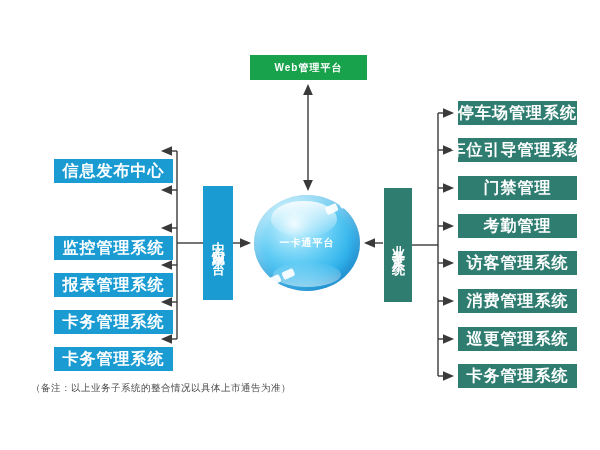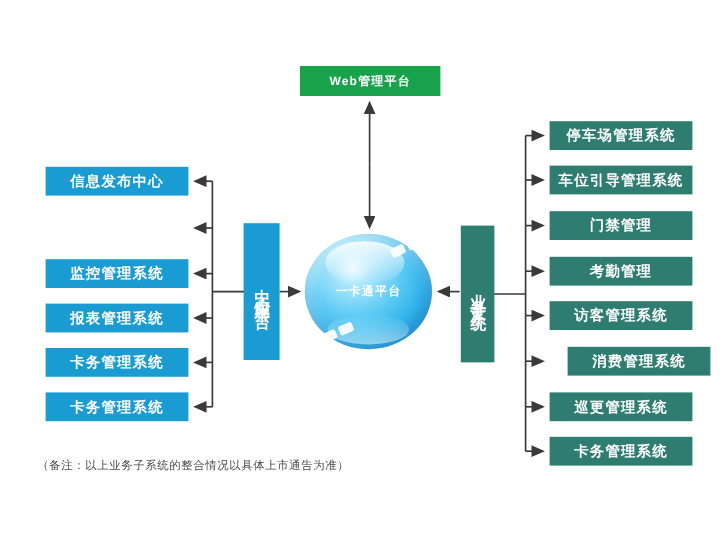--- a/index.html
+++ b/index.html
@@ -10,29 +10,29 @@
     overflow: hidden;
     font-family: "Liberation Sans", sans-serif;
   }
   .wires { position: absolute; left: 0; top: 0; }
   .wires line { stroke: var(--line, #3a3a3a); stroke-width: 1.4; }
   .wires .arrowhead { fill: var(--line, #3a3a3a); }
 
   .box {
     position: absolute;
     display: flex; align-items: center; justify-content: center;
-    color: #ffffff; font-weight: bold; font-size: 12px;
+    color: #ffffff; font-weight: bold; font-size: 16px;
     letter-spacing: 1px; white-space: nowrap;
   }
   .blue  { background: var(--blue_box, #1a9cd3); }
   .teal  { background: var(--teal_box, #2e7d70); }
   .green { background: var(--green_box, #18a24b); font-size: 10px; }
 
   .hbox { width: 119px; height: 24px; }
-  .lcol { left: 38px; }
+  .lcol { left: 54px; margin-top: 20px; }
   .rcol { left: 458px; }
 
   .vbox {
     position: absolute;
     display: flex; align-items: center; justify-content: center;
     color: #fff; font-weight: bold; font-size: 13px;
     writing-mode: vertical-lr; text-orientation: upright;
     letter-spacing: 4px;
   }
 
@@ -138,19 +138,19 @@
   <div class="box blue hbox lcol" style="top:216px;">监控管理系统</div>
   <div class="box blue hbox lcol" style="top:253px;">报表管理系统</div>
   <div class="box blue hbox lcol" style="top:290px;">卡务管理系统</div>
   <div class="box blue hbox lcol" style="top:327px;">卡务管理系统</div>
 
   <div class="box teal hbox rcol" style="top:101px;">停车场管理系统</div>
   <div class="box teal hbox rcol" style="top:138px;">车位引导管理系统</div>
   <div class="box teal hbox rcol" style="top:176px;text-align:center;">门禁管理</div>
   <div class="box teal hbox rcol" style="top:214px;">考勤管理</div>
   <div class="box teal hbox rcol" style="top:251px;">访客管理系统</div>
-  <div class="box teal hbox rcol" style="top:289px;margin-left:15px;">消费管理系统</div>
+  <div class="box teal hbox rcol" style="top:289px;">消费管理系统</div>
   <div class="box teal hbox rcol" style="top:327px;">巡更管理系统</div>
   <div class="box teal hbox rcol" style="top:364px;">卡务管理系统</div>
 
   <div class="footnote">（备注：以上业务子系统的整合情况以具体上市通告为准）</div>
 
 </div>
 
 </body></html>

